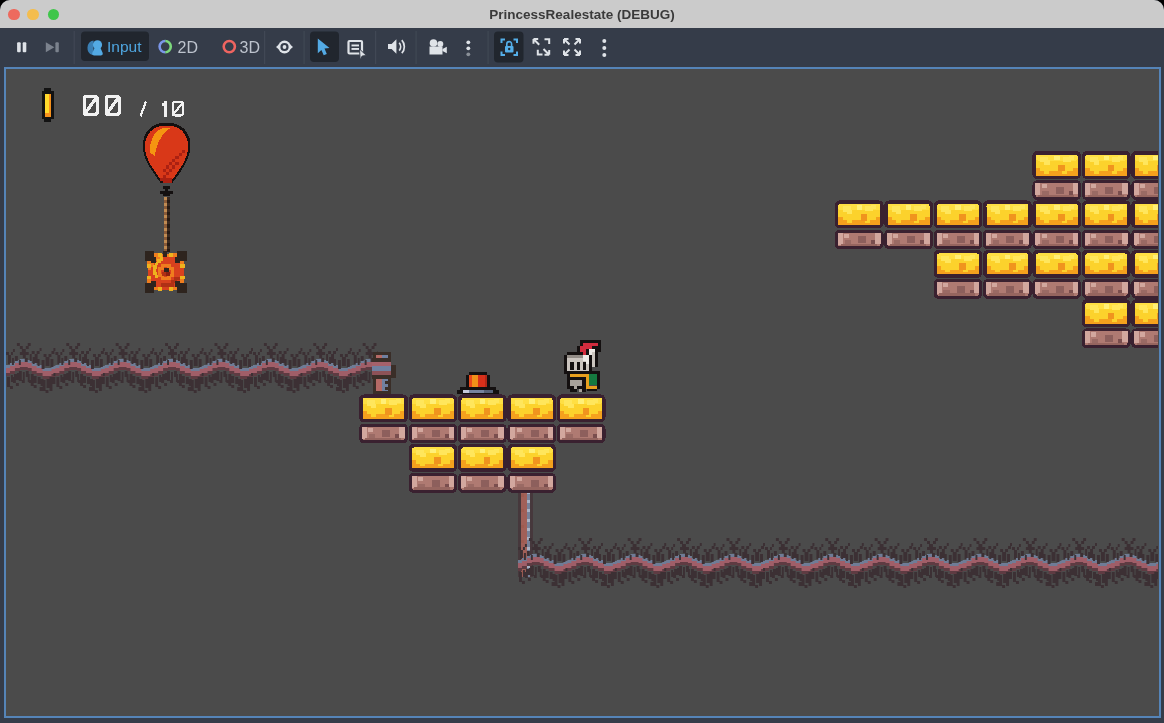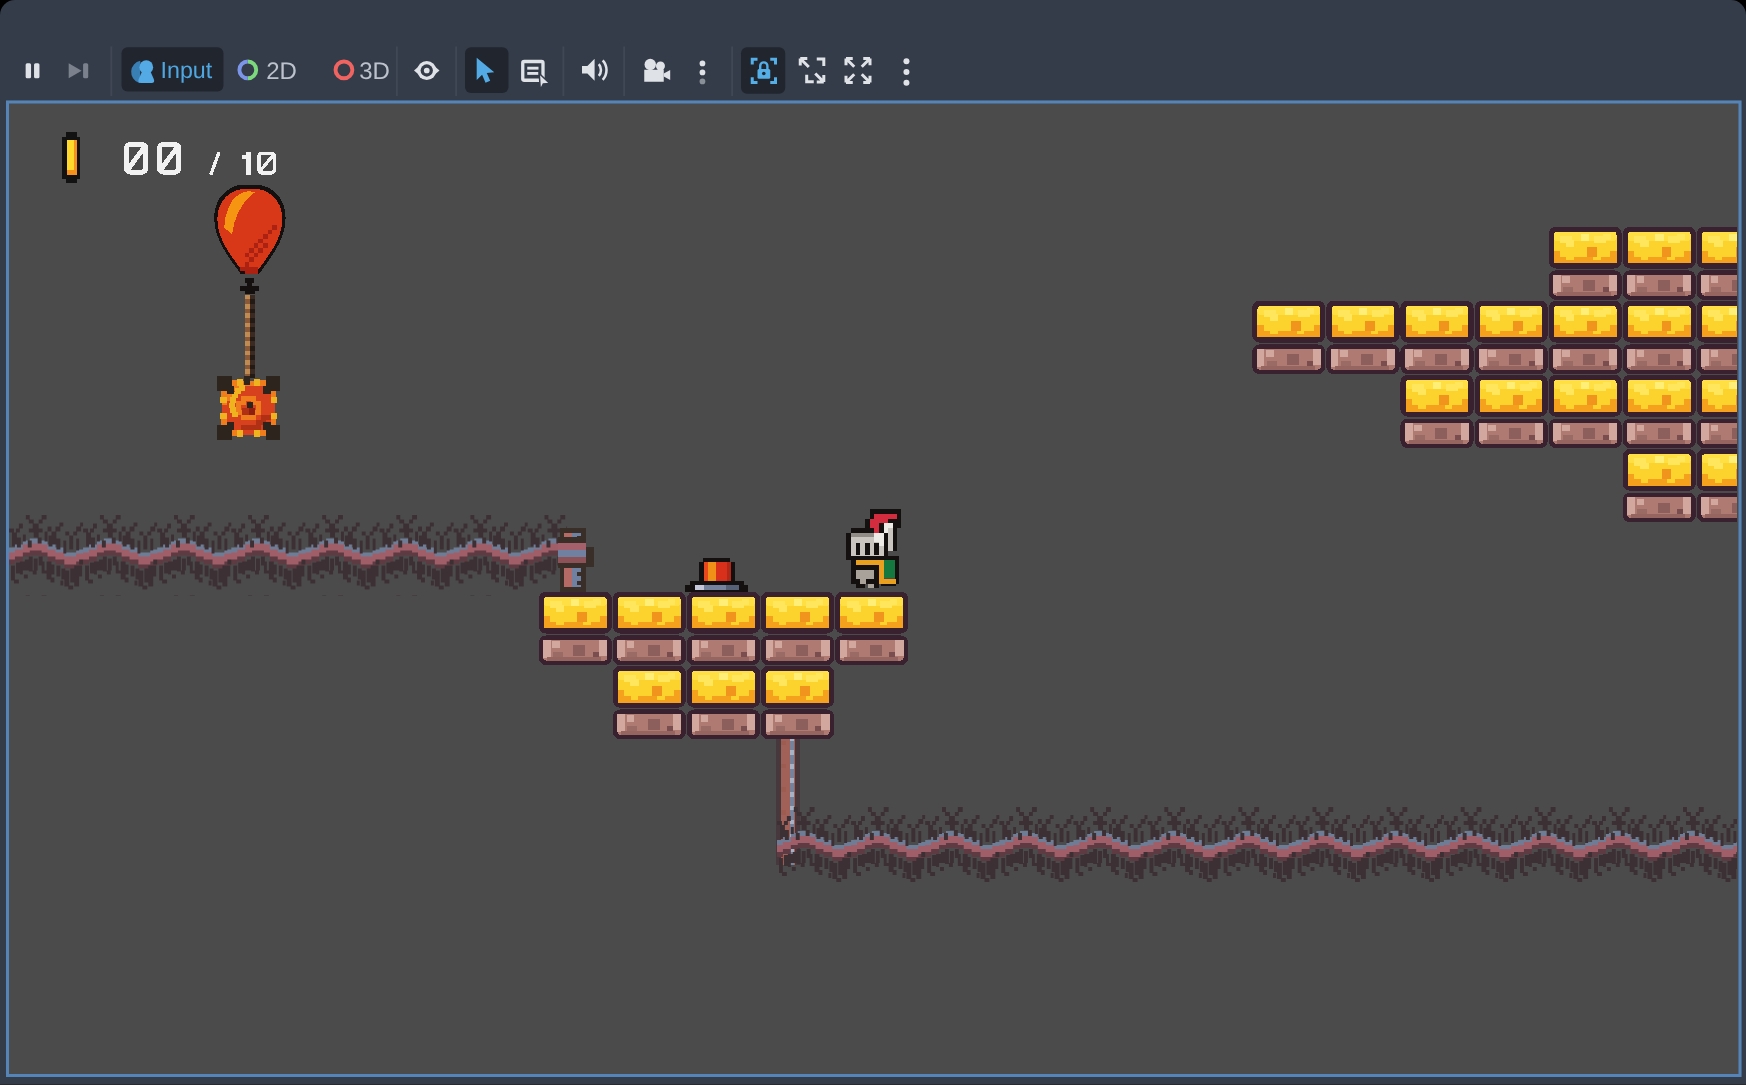--- a/index.html
+++ b/index.html
@@ -1,13 +1,19 @@
 <!DOCTYPE html>
 <html><head><meta charset="utf-8"><style>*{margin:0;padding:0;box-sizing:border-box}body{width:1164px;height:723px;background:#000;font-family:"Liberation Sans",sans-serif;overflow:hidden;position:relative}.win{position:absolute;inset:0;border-radius:10px 10px 0 0;overflow:hidden;background:#353c49}.tb{position:absolute;top:0;left:0;right:0;height:28px;background:#cbcbcb}.light{position:absolute;top:8.5px;width:11.8px;height:11.8px;border-radius:50%}.title{position:absolute;top:0;left:0;right:0;height:28px;line-height:29px;text-align:center;font-weight:bold;font-size:13.5px;color:#3a3a3a}.vp{position:absolute;left:4px;top:67px;width:1157px;height:651px;border:2.5px solid #5584b8;background:#4b4b4b}</style></head><body>
 <div class="win">
+    <div class="tb">
+      <div class="light" style="left:8.4px;background:#ed6a5e"></div>
+      <div class="light" style="left:27.4px;background:#f4bd4e"></div>
+      <div class="light" style="left:47.5px;background:#3fc64a"></div>
+      <div class="title">PrincessRealestate (DEBUG)</div>
+    </div>
     <svg width="1164" height="39" viewBox="0 0 1164 39" style="position:absolute;top:28px;left:0">
       <g transform="translate(0,-28)">
         <rect x="17.1" y="42.2" width="3.6" height="10" fill="#dfe3e8" rx="1"></rect>
         <rect x="22.7" y="42.2" width="3.6" height="10" fill="#dfe3e8" rx="1"></rect>
         <path d="M45.8,42.2 v10 l8.6,-5 z" fill="#7b828d"></path>
         <rect x="55.4" y="42.2" width="3.4" height="10" fill="#7b828d" rx="1"></rect>
         <rect x="73.6" y="31" width="1.2" height="33" fill="#414855"></rect>
         <rect x="264" y="31" width="1.2" height="33" fill="#414855"></rect>
         <rect x="303.5" y="31" width="1.2" height="33" fill="#414855"></rect>
         <rect x="375" y="31" width="1.2" height="33" fill="#414855"></rect>

